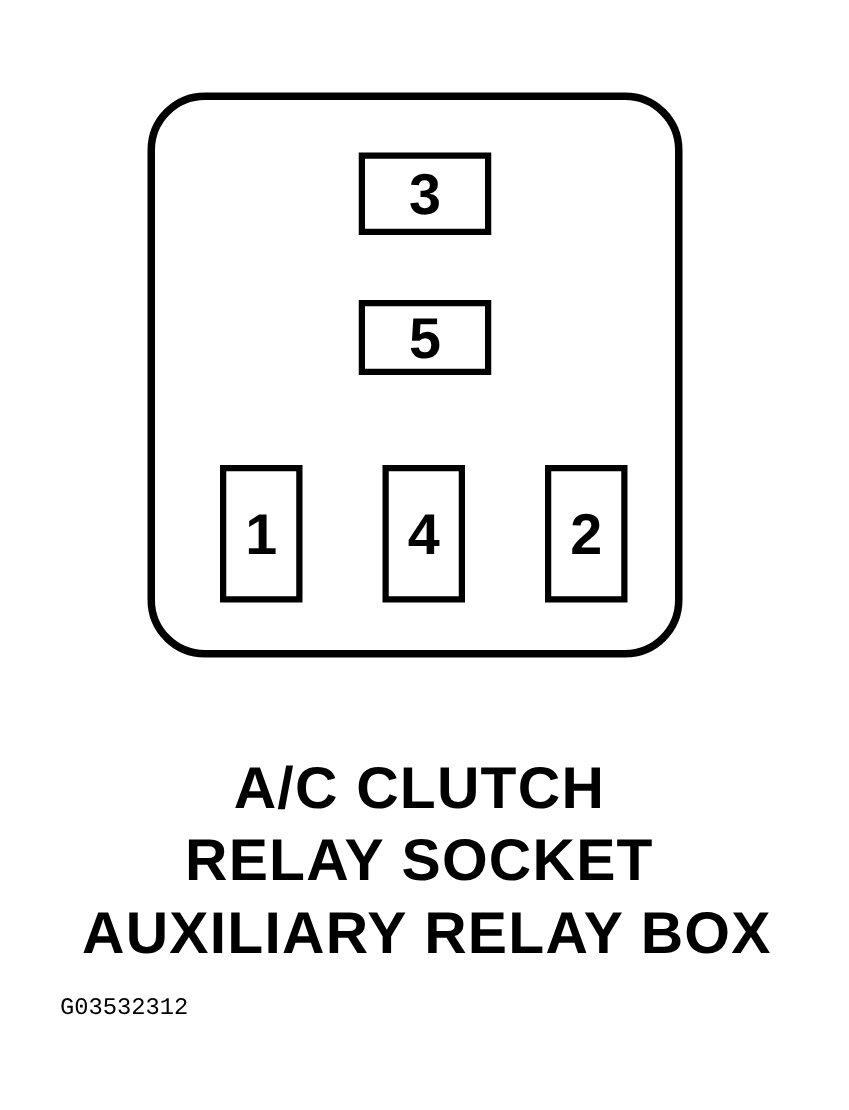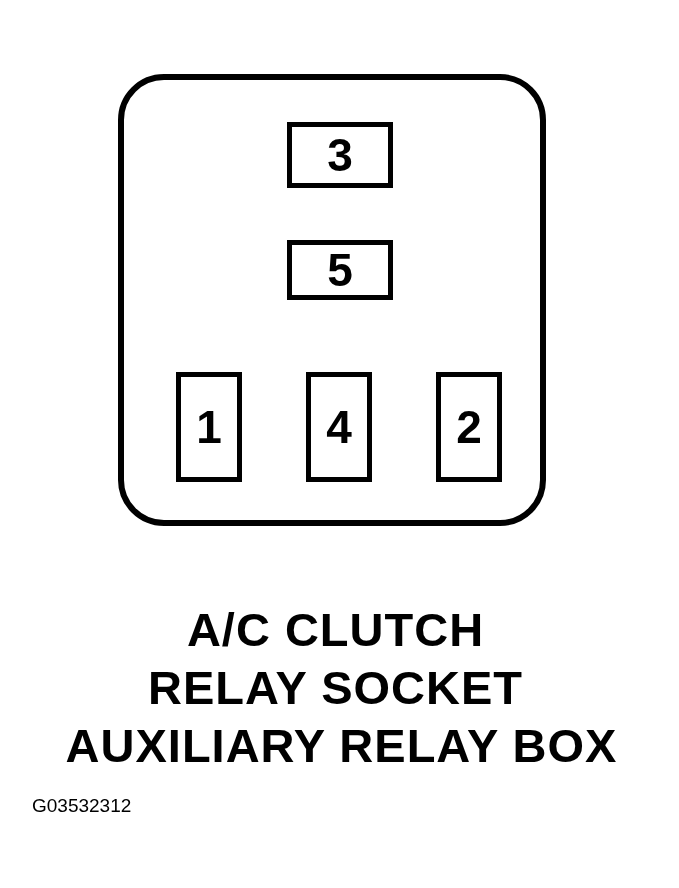--- a/index.html
+++ b/index.html
@@ -21,22 +21,22 @@
     .t2 { left: 436px; top: 372px; width: 66px; height: 110px; }
     .caption {
       position: absolute; left: 0; width: 679px; text-align: center;
       font-family: "Liberation Sans", sans-serif; font-weight: bold; color: #000;
       font-size: 47px; letter-spacing: 1px; line-height: 1;
     }
     .l1 { top: 606px; left: -4px; }
     .l2 { top: 664px; left: -4px; }
     .l3 { top: 722px; left: 2px; }
     .figid {
-      position: absolute; left: 32px; top: 795px;
-      font-family: Liberation Sans, sans-serif; font-size: 19px; color: #000;
+      position: absolute; left: 48px; top: 795px;
+      font-family: Liberation Mono, monospace; font-size: 19px; color: #000;
     }
   </style>
 </head>
 <body>
 
 <div class="socket"></div>
 
 <div class="term t3">
   <span>3</span>
 </div>

